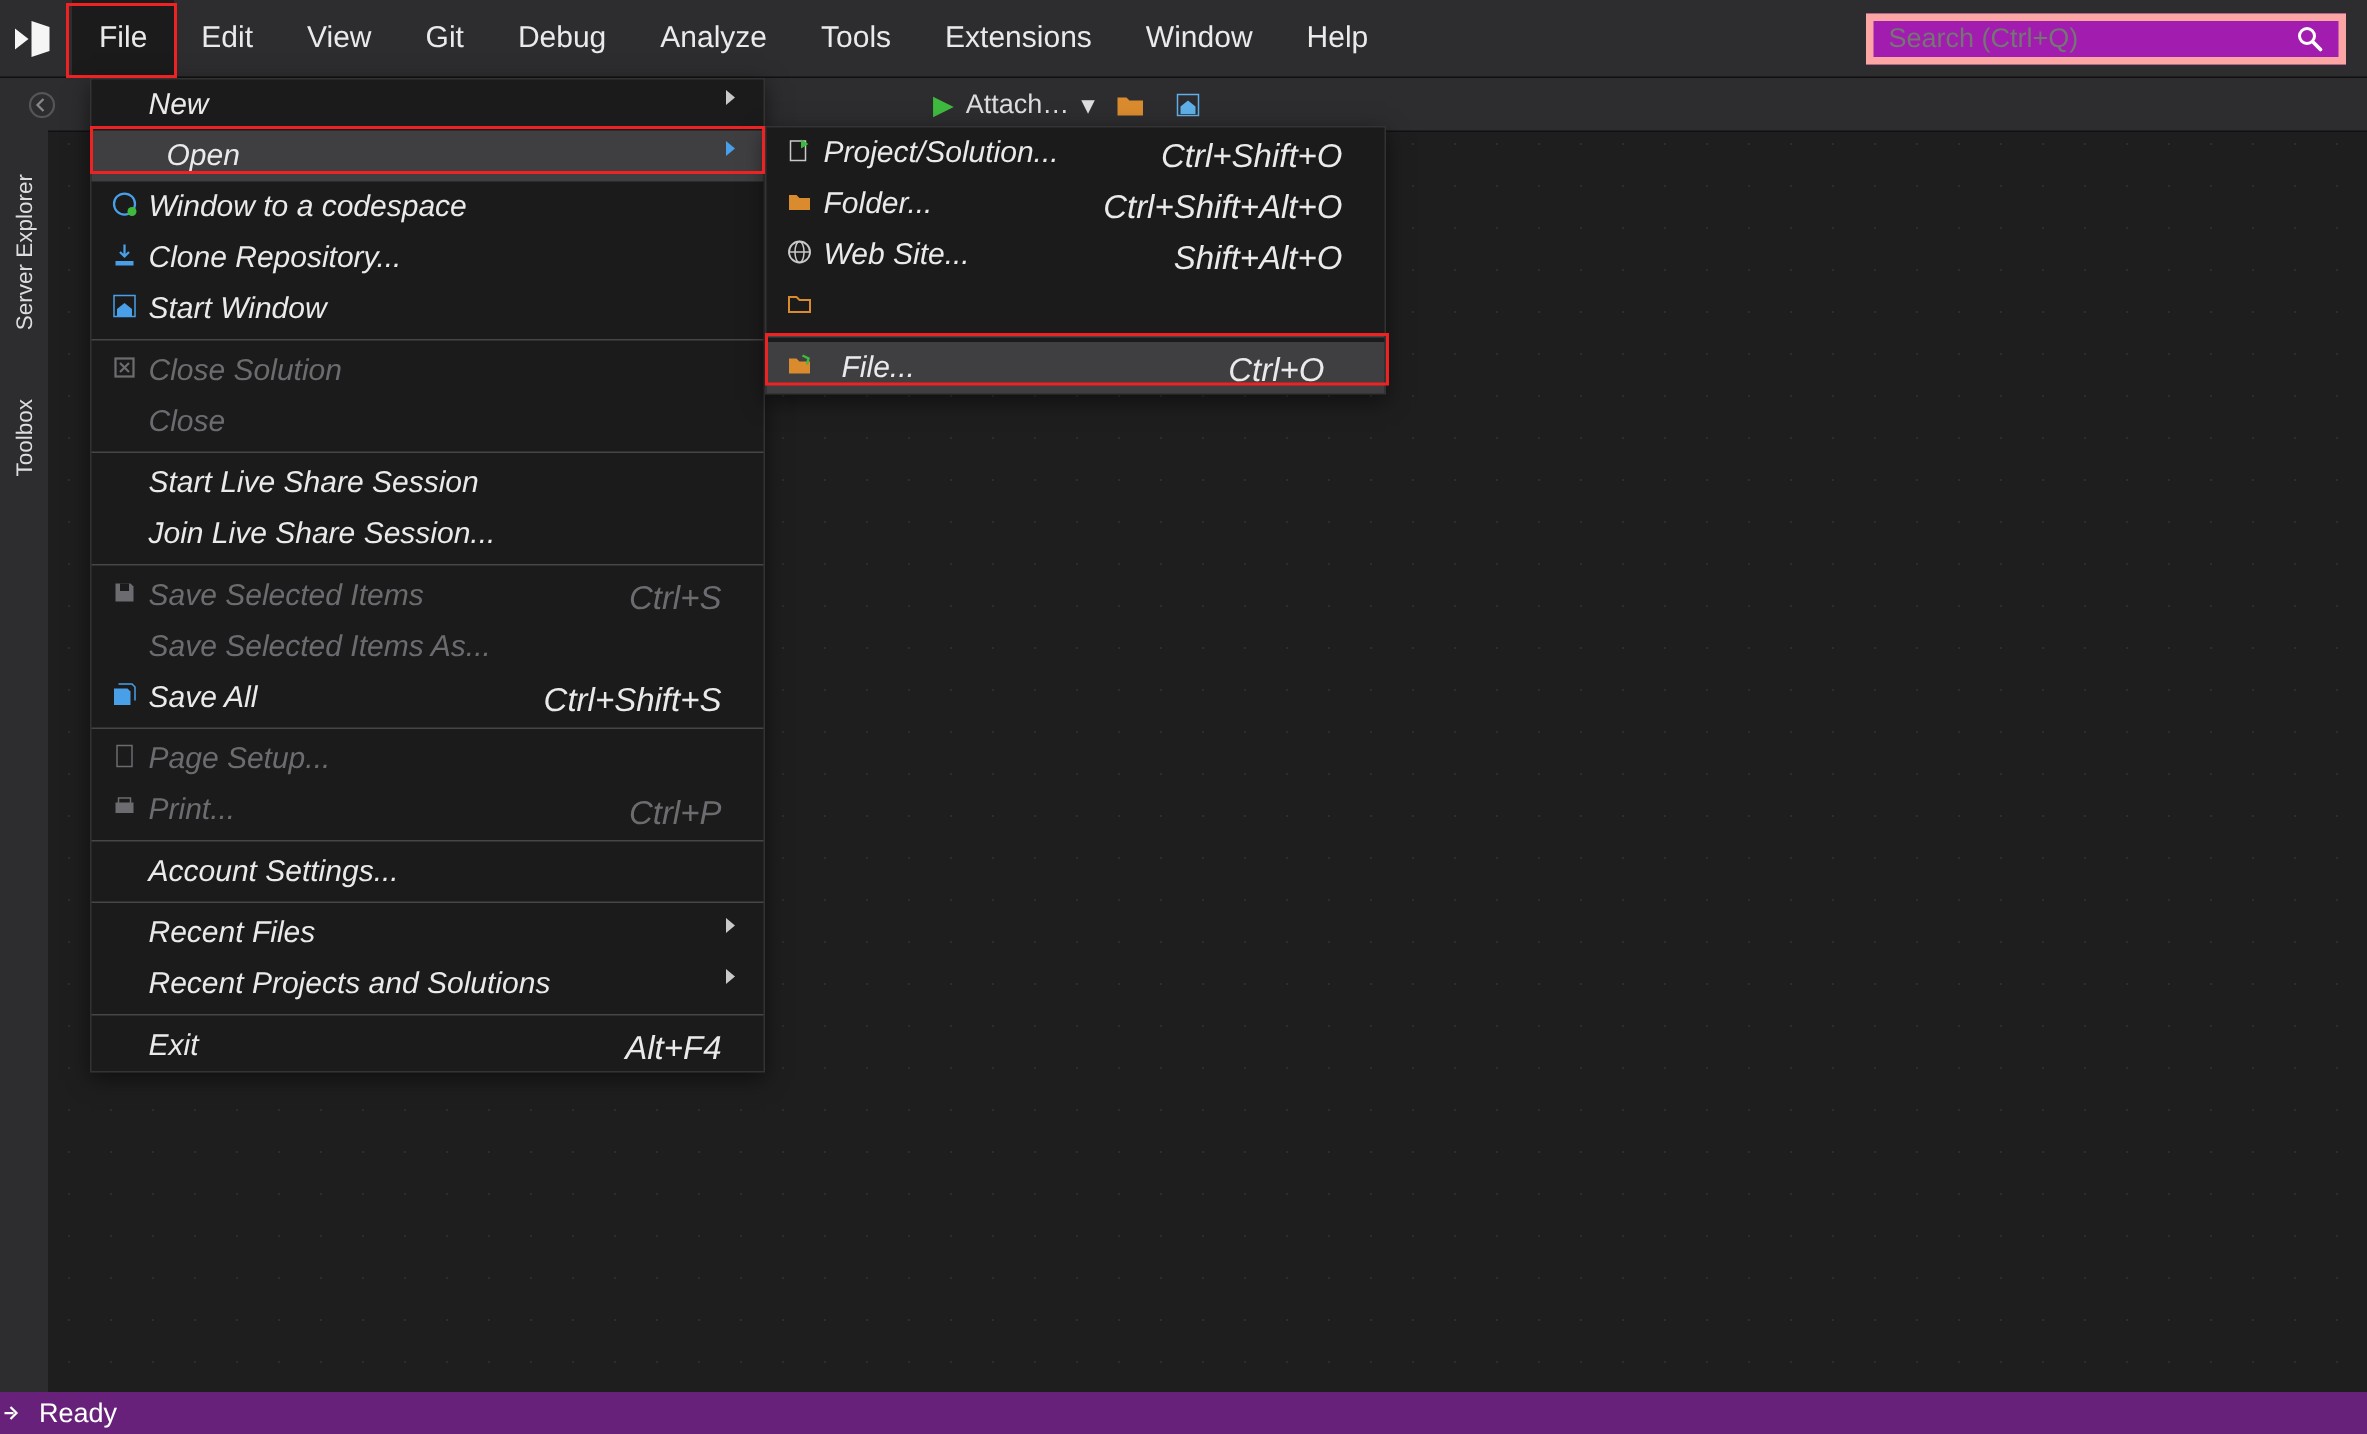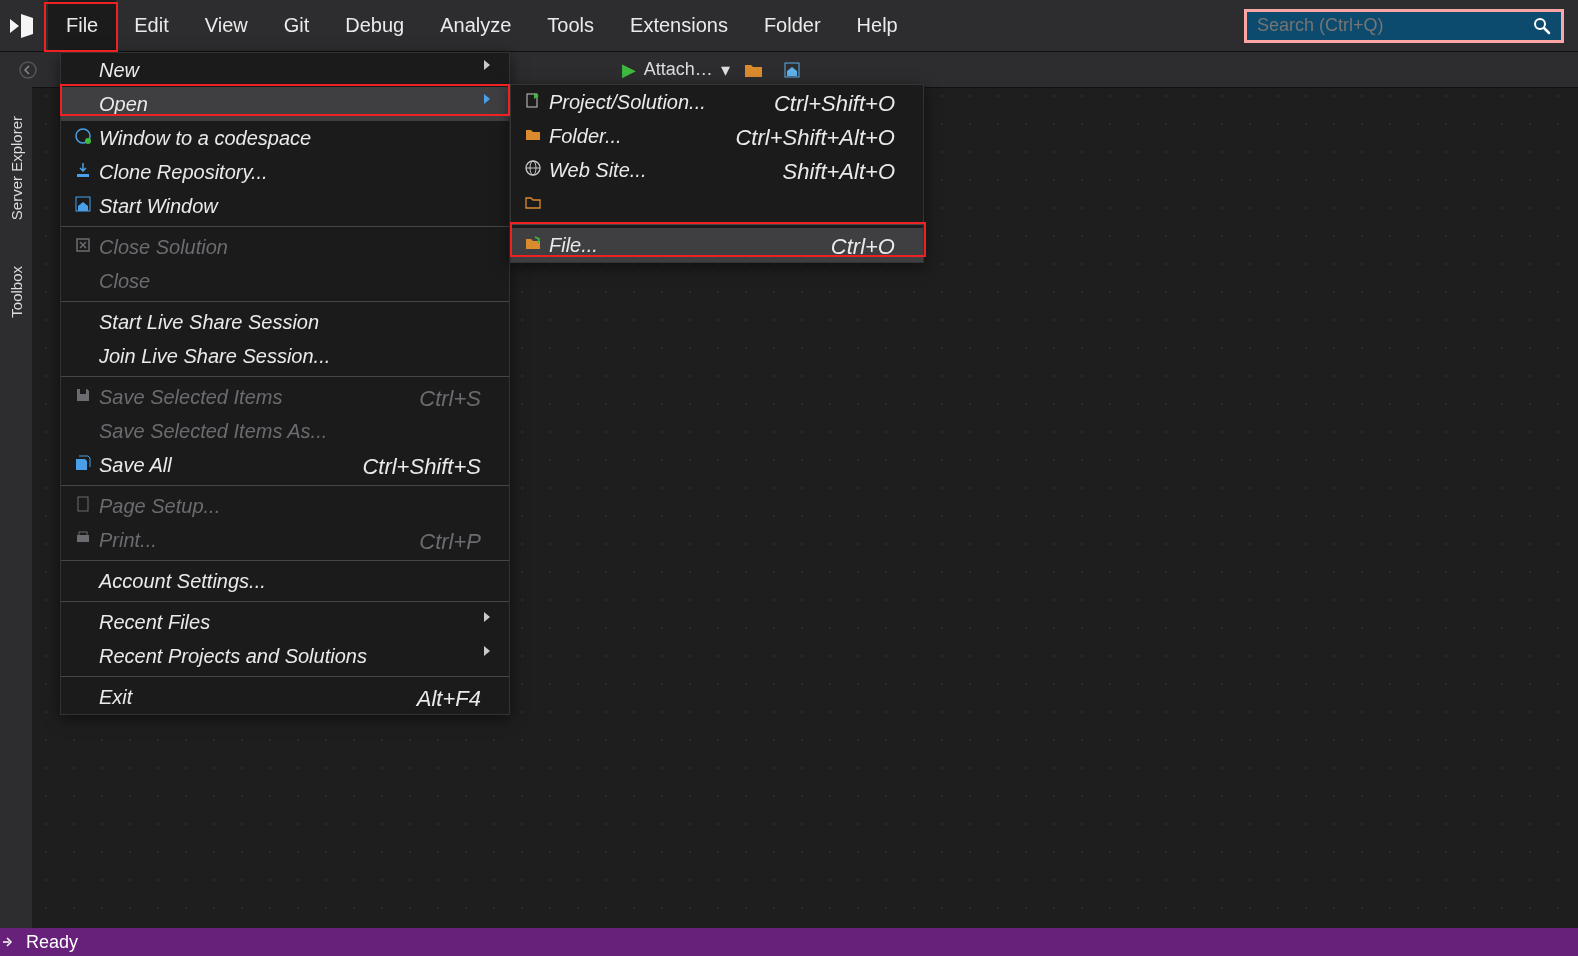--- a/index.html
+++ b/index.html
@@ -7,39 +7,39 @@
     .dotgrid::after { content: ""; position: absolute; inset: 0; pointer-events: none;
       background-image: radial-gradient(#3b3b3b 1px, transparent 1px);
       background-size: 28px 28px; background-position: 0 0; opacity: 0.5; }
     .top-bar { display: flex; align-items: center; height: 52px; background: #2d2d30;
                border-bottom: 1px solid #111; padding-left: 8px; position: relative; z-index: 3; }
     .logo { margin-right: 10px; }
     .menu { display: flex; align-items: flex-end; height: 100%; }
     .menu-item { display: flex; align-items: center; padding: 0 18px; font-size: 20px; color: #eaeaea; cursor: default; height: 100%; }
     .menu-item.active { background: #1b1b1c; }
     .search { margin-left: auto; display: flex; align-items: center; width: 320px; height: 34px;
-              background: #0c4a6e; border: 3px solid #fca5a5; margin-right: 14px; padding: 0 10px; }
+              background: #a21caf; border: 5px solid #fca5a5; margin-right: 14px; padding: 0 10px; }
     .search input { flex: 1; background: transparent; border: 0; outline: 0; color: #ccc; font-size: 18px; }
     .search .s-ic { color: #fff; font-size: 18px; }
     .tool-row { height: 36px; background: #2d2d30; border-bottom: 1px solid #111; display: flex;
                 align-items: center; padding-left: 14px; gap: 10px; position: relative; z-index: 2; }
     .tb-btn { width: 28px; height: 28px; display: flex; align-items: center; justify-content: center; }
     .attach { margin-left: 570px; display: flex; align-items: center; gap: 8px; color: #ddd; font-size: 18px; }
     .play { color: #3fba3f; font-size: 18px; }
     .side-rail { position: absolute; left: 0; top: 82px; bottom: 28px; width: 32px; background: #2d2d30;
                  display: flex; flex-direction: column; align-items: center; gap: 38px; padding-top: 30px; z-index: 2; }
     .side-tab { writing-mode: vertical-rl; transform: rotate(180deg); color: #ddd; font-size: 15px;
                 padding: 4px 2px; }
     .editor-area { position: absolute; left: 32px; right: 0; top: 82px; bottom: 28px; background: #1e1e1e; }
     .dropdown, .submenu { position: absolute; background: #1b1b1c; border: 1px solid #333;
                           font-size: 20px; z-index: 10; box-shadow: 0 4px 14px rgba(0,0,0,0.5); }
     .dropdown { left: 60px; top: 52px; width: 450px; }
     .submenu  { left: 510px; top: 84px; width: 414px; }
     .dd-item  { display: flex; align-items: flex-start; padding: 6px 16px 6px 6px; height: 34px; color: #eaeaea; font-style: italic; }
-    .dd-item.hover { background: #3f3f41; }
+    .dd-item.hover { background: #3f3f41; gap: 12px; }
     .dd-item.disabled { color: #6c6c70; }
     .dd-icon { width: 32px; display: flex; align-items: center; justify-content: center; }
     .dd-label { flex: 1; }
     .dd-short { color: inherit; font-size: 22px; margin-left: auto; padding-left: 10px; }
     .dd-item.disabled .dd-short { color: #6c6c70; }
     .dd-sep { height: 1px; background: #46464a; margin: 3px 0; }
     .dd-sub { width: 12px; display: flex; align-items: center; justify-content: center; }
     .hl-red { border: 2px solid #e22; position: absolute; pointer-events: none; z-index: 20; }
     .status-bar { position: absolute; left: 0; right: 0; bottom: 0; height: 28px; background: #68217a;
                   display: flex; align-items: center; color: #fff; font-size: 18px; gap: 12px; z-index: 5; }
@@ -56,21 +56,21 @@
   </div>
   <div class="menu" id="menubar">
       <div class="menu-item active">File</div>
       <div class="menu-item">Edit</div>
       <div class="menu-item">View</div>
       <div class="menu-item">Git</div>
       <div class="menu-item">Debug</div>
       <div class="menu-item">Analyze</div>
       <div class="menu-item">Tools</div>
       <div class="menu-item">Extensions</div>
-      <div class="menu-item">Folder</div>
+      <div class="menu-item">Window</div>
       <div class="menu-item">Help</div>
     </div>
   <div class="search">
     <input placeholder="Search (Ctrl+Q)" style="">
     <span class="s-ic">
       <svg width="18" height="18" viewBox="0 0 18 18">
           <circle cx="7" cy="7" r="5" stroke="#fff" stroke-width="2" fill="none"></circle>
           <line x1="11" y1="11" x2="16" y2="16" stroke="#fff" stroke-width="2.5" stroke-linecap="round"></line>
         </svg>
     </span>

